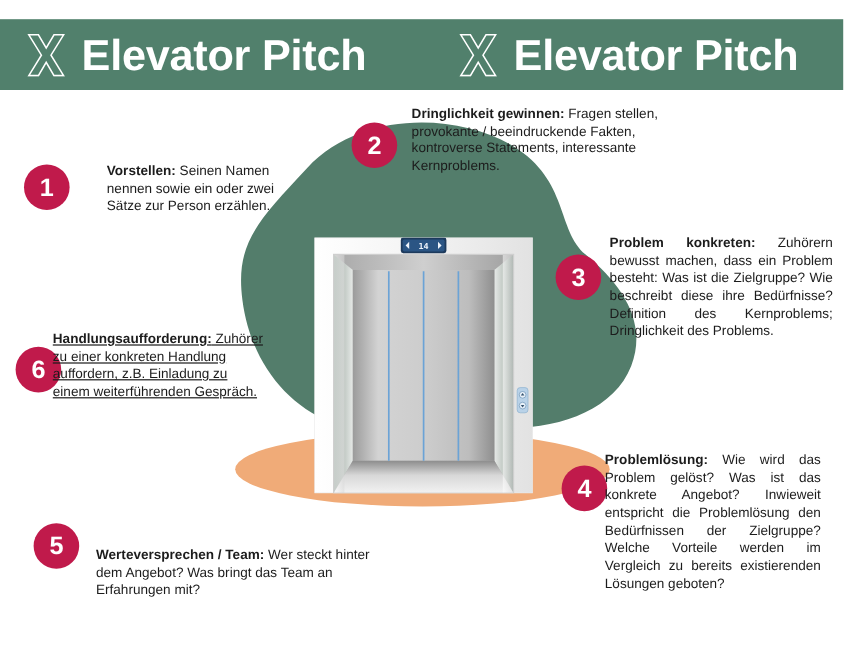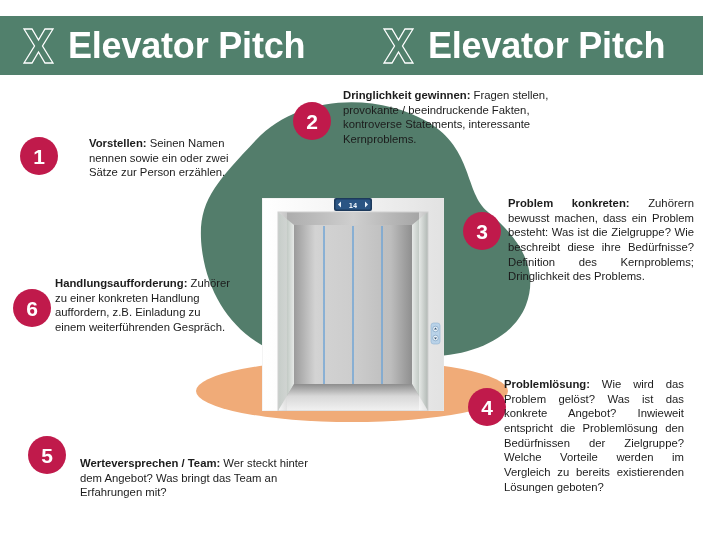--- a/index.html
+++ b/index.html
@@ -125,21 +125,21 @@
   #item-3 .badge { left: 463px; top: 212px; }
   #item-3 .body-text { left: 508px; top: 196px; width: 186px; }
 
   #item-4 .badge { left: 468px; top: 388px; }
   #item-4 .body-text { left: 504px; top: 377px; width: 180px; }
 
   #item-5 .badge { left: 28px;  top: 436px; }
   #item-5 .body-text { left: 80px; top: 456px; width: 242px; }
 
   #item-6 .badge { left: 13px;  top: 289px; }
-  #item-6 .body-text { left: 55px; top: 276px; width: 176px; }
+  #item-6 .body-text { left: 44px; top: 276px; width: 176px; text-decoration: underline; }
 </style>
 </head>
 <body>
 
 <div id="canvas">
 
   <svg class="blob-green" viewBox="0 0 340 275" xmlns="http://www.w3.org/2000/svg">
     <path d="M60,40 C105,-8 185,-6 232,22 C278,50 268,92 292,112
              C322,137 344,168 330,205 C314,246 258,262 206,255
              C152,248 120,268 80,252 C38,235 12,196 6,150

